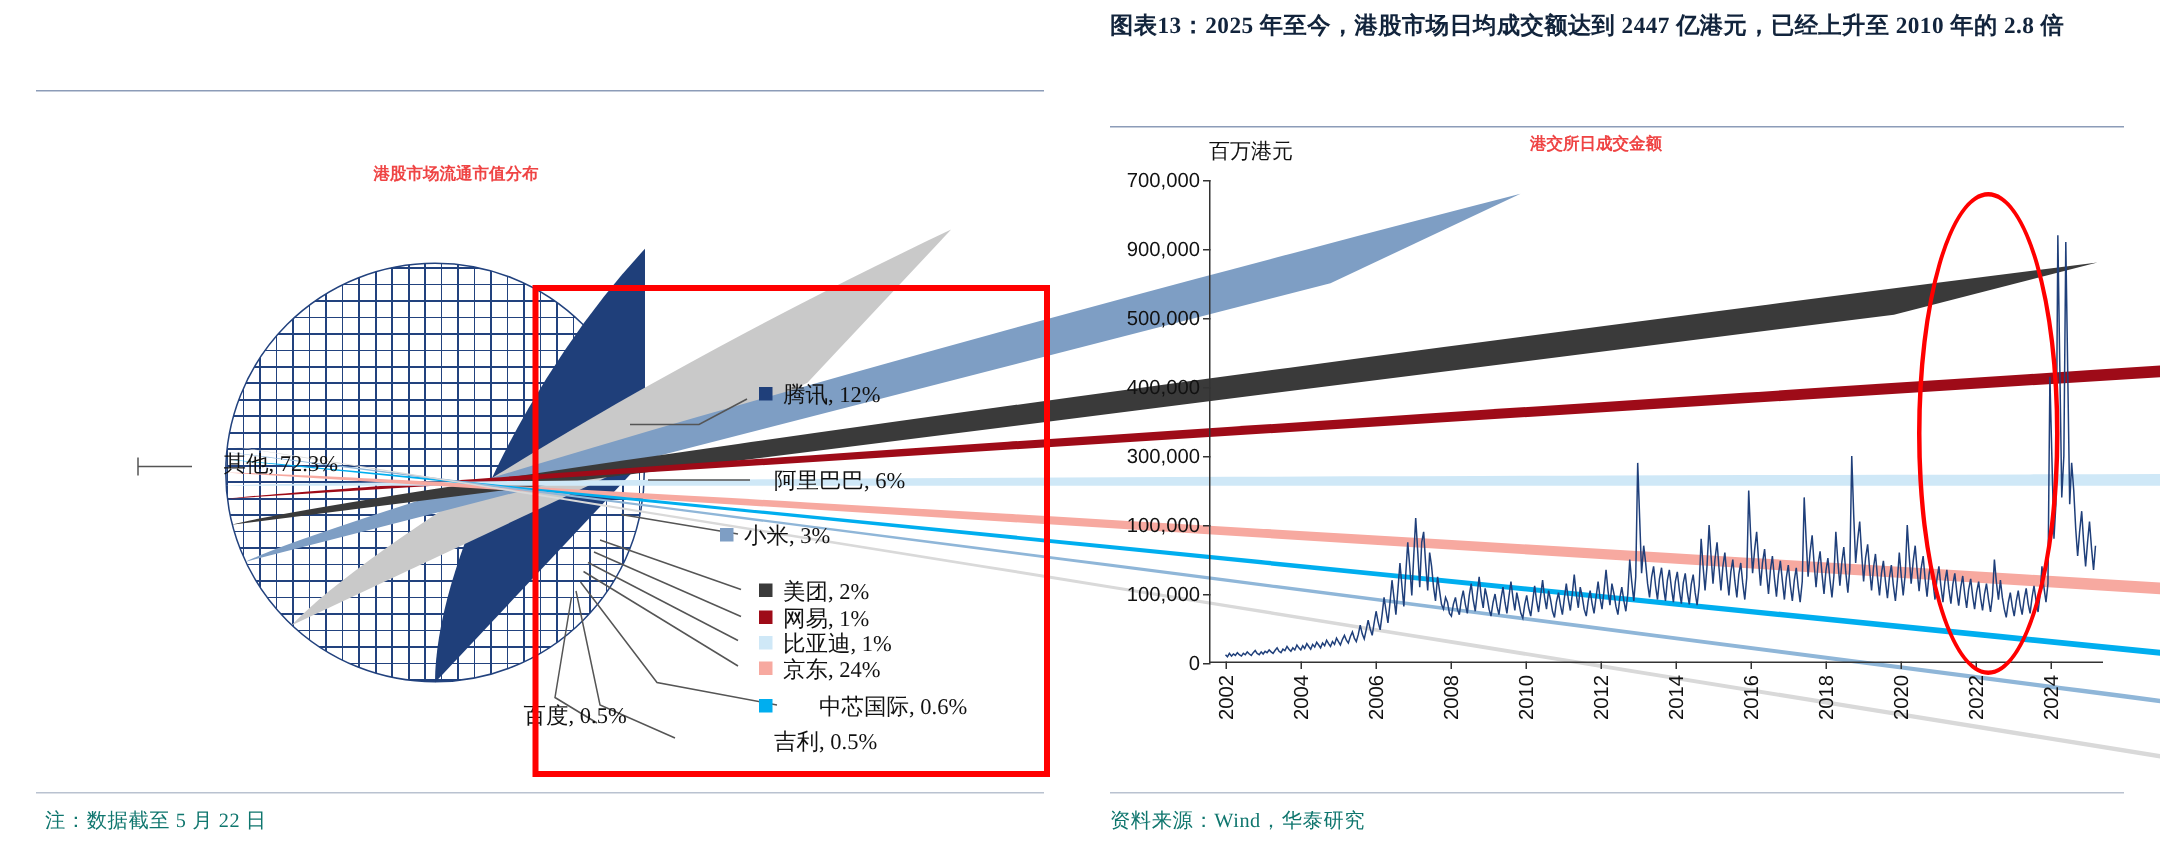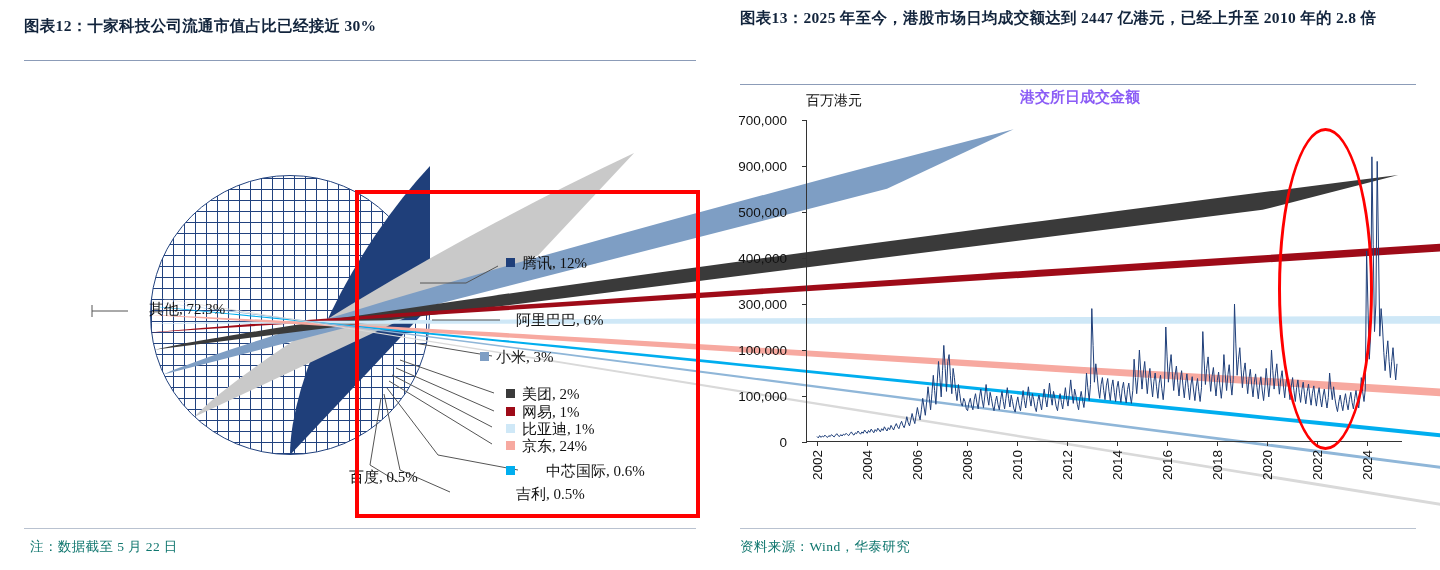--- a/index.html
+++ b/index.html
@@ -41,22 +41,22 @@
     background: #2e4a7d;
     opacity: .55;
   }
   #left-rule  { left: 24px;  top: 60px;  width: 672px; }
   #right-rule { left: 740px; top: 84px;  width: 676px; }
 
   .chart-heading {
     position: absolute;
     font-family: "Liberation Serif", serif;
     font-weight: bold;
-    font-size: 15px;
-    color: #8b5cf6;
+    font-size: 11px;
+    color: #ef4444;
   }
 
   
   .foot-rule {
     position: absolute;
     height: 1px;
     background: #b9c2d0;
   }
   #left-foot-rule  { left: 24px;  top: 528px; width: 672px; }
   #right-foot-rule { left: 740px; top: 528px; width: 676px; }
@@ -139,21 +139,21 @@
     top: 120px;
     width: 596px;
     height: 322px;
     border-left: 1.2px solid #333;
     border-bottom: 1.2px solid #333;
     box-sizing: border-box;
   }
   .ytick {
     position: absolute;
     right: 100%;
-    margin-right: 20px;
+    margin-right: 7px;
     transform: translateY(-50%);
     font-family: "Liberation Sans", sans-serif;
     font-size: 13.5px;
     color: #111;
     white-space: nowrap;
   }
   .ytickmark {
     position: absolute;
     right: 100%;
     width: 5px;
@@ -197,25 +197,23 @@
     border-radius: 50%;
     box-sizing: border-box;
   }
   svg { display: block; }
 </style>
 </head>
 <body>
 
 <div class="panel" id="panel-left">
 
-  <div class="fig-title" id="left-title">
-    <span>图表12：</span><span>十家科技公司流通市值占比已经接近 30%</span>
-  </div>
   <div class="title-rule" id="left-rule"></div>
 
+  <div class="chart-heading" style="left:249px; top:108px;">港股市场流通市值分布</div>
 
   <div id="pie-wrap">
     <div id="pie-other"></div>
 
     <div class="slice" style="transform:rotate(0deg) skewY(-46.8deg);">
         <i style="background:#1f3f7a;"></i>
       </div>
 
     <div class="slice" style="transform:rotate(43.2deg) skewY(-68.4deg);">
         <i style="background:#c9c9c9;"></i>

